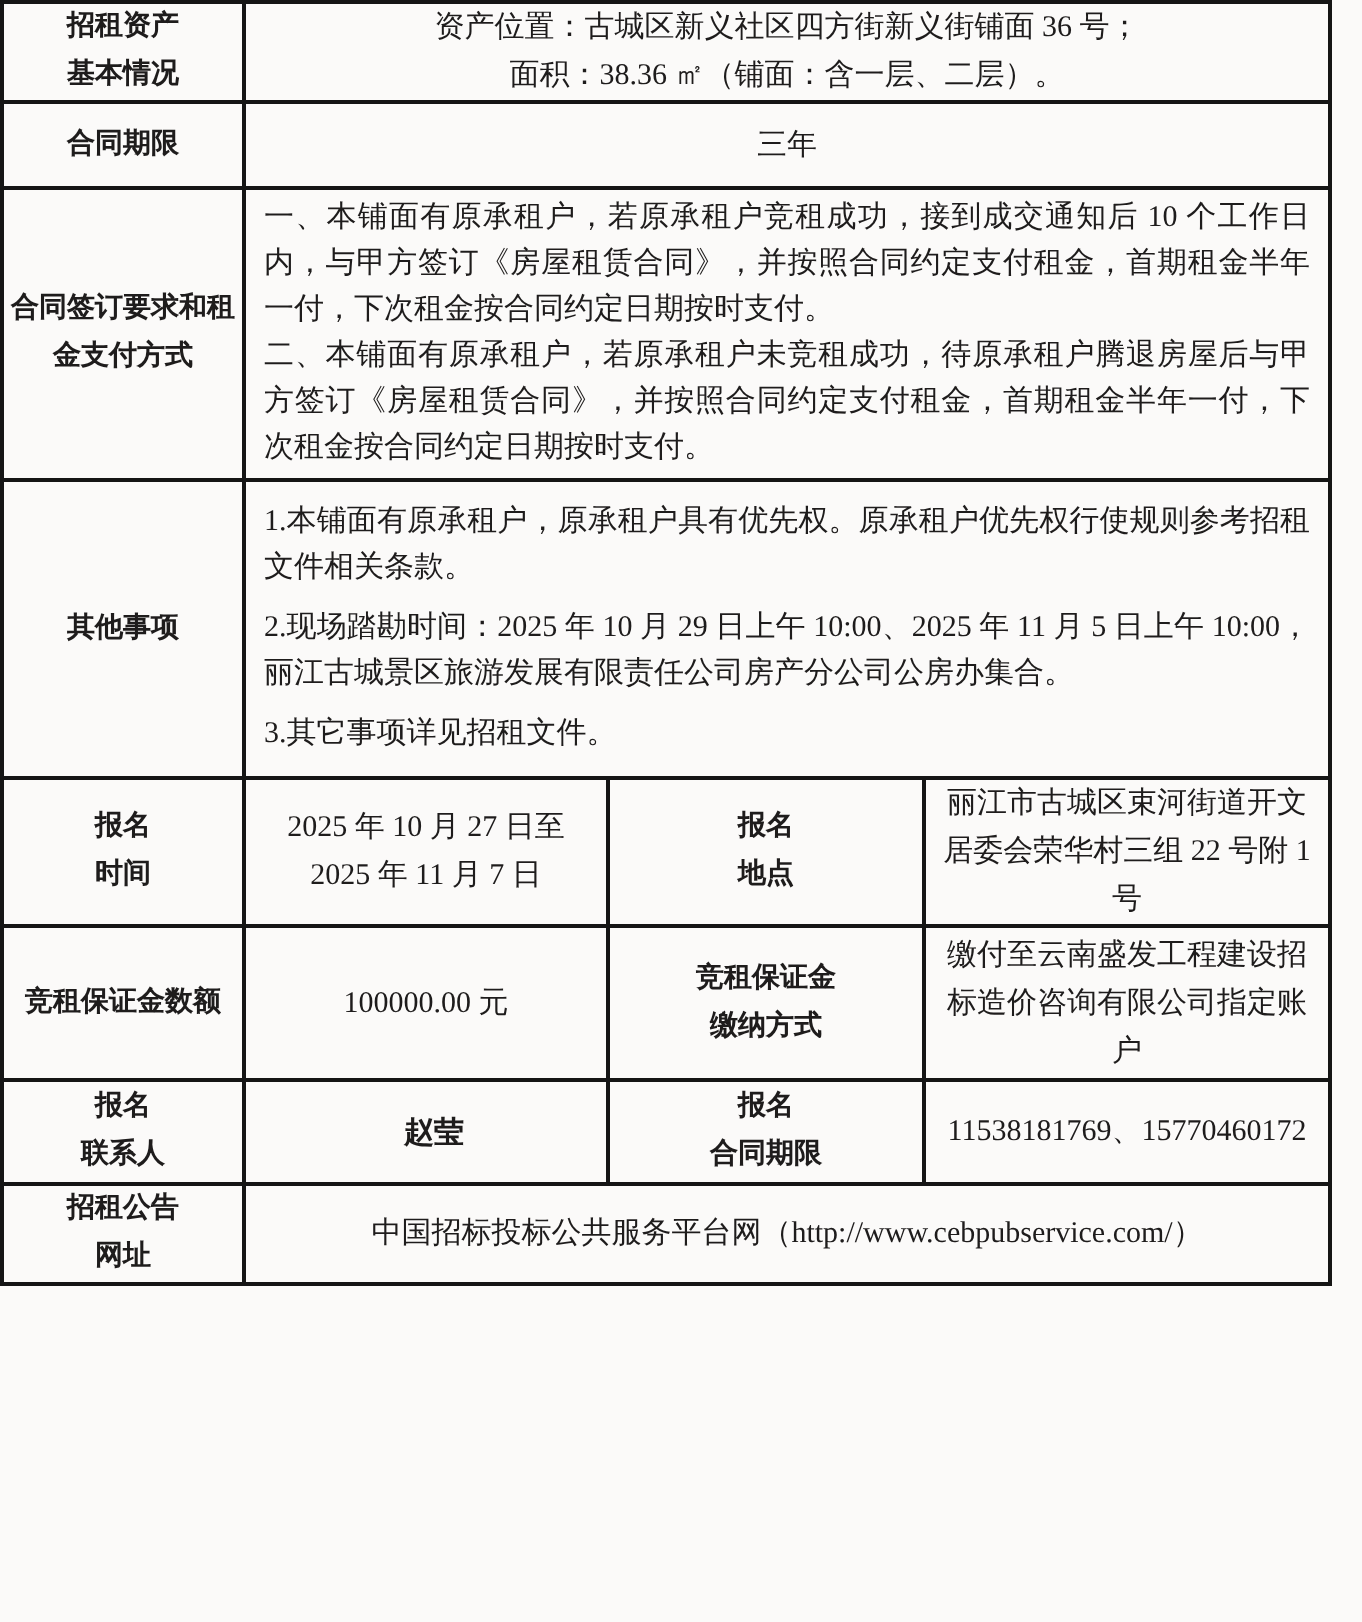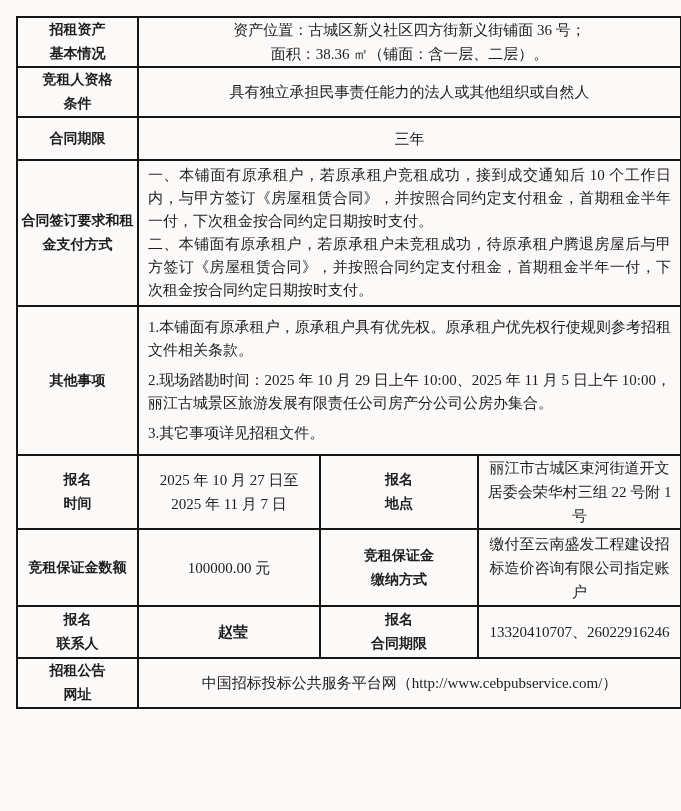--- a/index.html
+++ b/index.html
@@ -3,21 +3,21 @@
 <meta charset="utf-8">
 <style>
   html,body{margin:0;padding:0;}
   body{
     background:#fbfaf9;
     color:#1e1c1c;
     font-family:"Liberation Serif","DejaVu Serif",serif;
   }
   .sheet{
     width:681px;height:811px;box-sizing:border-box;
-    padding:16px;background:#fbfaf9;
+    padding:0;background:#fbfaf9;
   }
   table{
     border-collapse:collapse;table-layout:fixed;
     width:664px;
   }
   td{
     border:2px solid #151515;
     vertical-align:middle;
     padding:0;
     overflow:hidden;
@@ -59,29 +59,20 @@
             <div>招租资产</div>
             <div>基本情况</div>
           </td>
       <td class="val ctr" colspan="3">
             <div>资产位置：古城区新义社区四方街新义街铺面 36 号；</div>
             <div>面积：38.36 ㎡（铺面：含一层、二层）。</div>
           </td>
     </tr>
 
 
-    <tr style="height:48px">
-      <td class="lbl">
-            <div>竞租人资格</div>
-            <div>条件</div>
-          </td>
-      <td class="val ctr" colspan="3">
-            <div>具有独立承担民事责任能力的法人或其他组织或自然人</div>
-          </td>
-    </tr>
 
     <tr style="height:43px">
       <td class="lbl">
             <div>合同期限</div>
           </td>
       <td class="val ctr" colspan="3">
             <div>三年</div>
           </td>
     </tr>
 
@@ -152,21 +143,21 @@
             <div>联系人</div>
           </td>
       <td class="val left">
             <div>赵莹</div>
           </td>
       <td class="lbl">
             <div>报名</div>
             <div>合同期限</div>
           </td>
       <td class="val ctr">
-            <div>13320410707、26022916246</div>
+            <div>11538181769、15770460172</div>
           </td>
     </tr>
 
     <tr style="height:46px">
       <td class="lbl">
             <div>招租公告</div>
             <div>网址</div>
           </td>
       <td class="val ctr" colspan="3">
             <div>中国招标投标公共服务平台网（http://www.cebpubservice.com/）</div>

